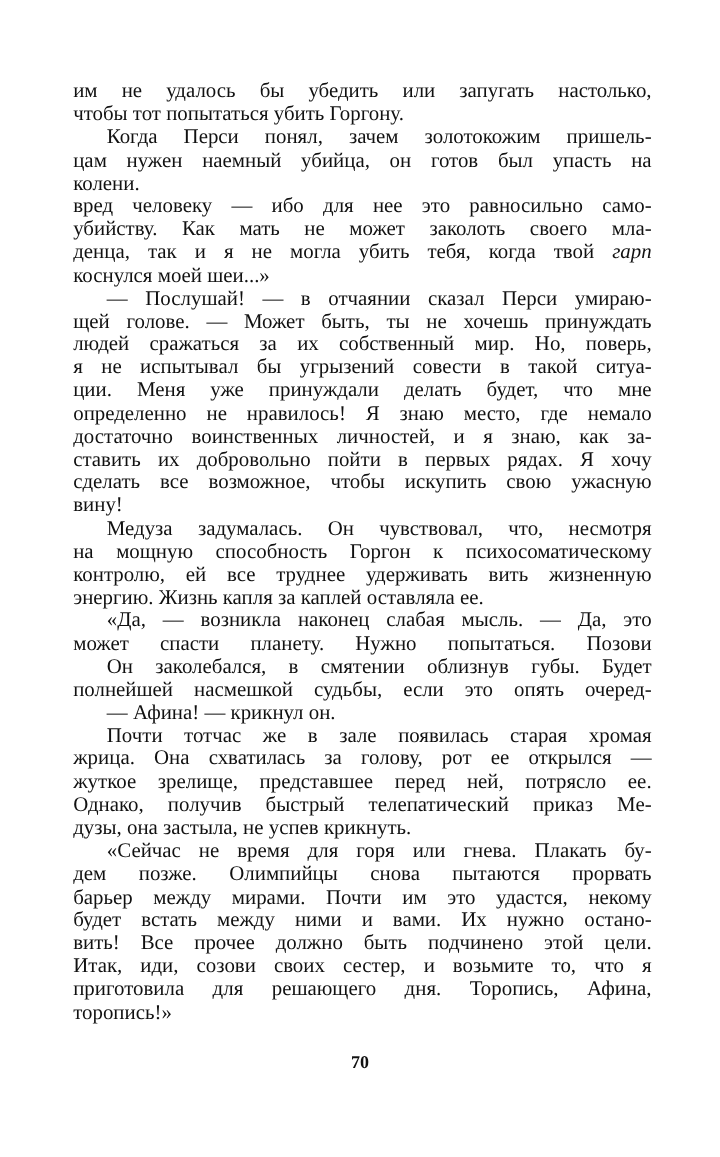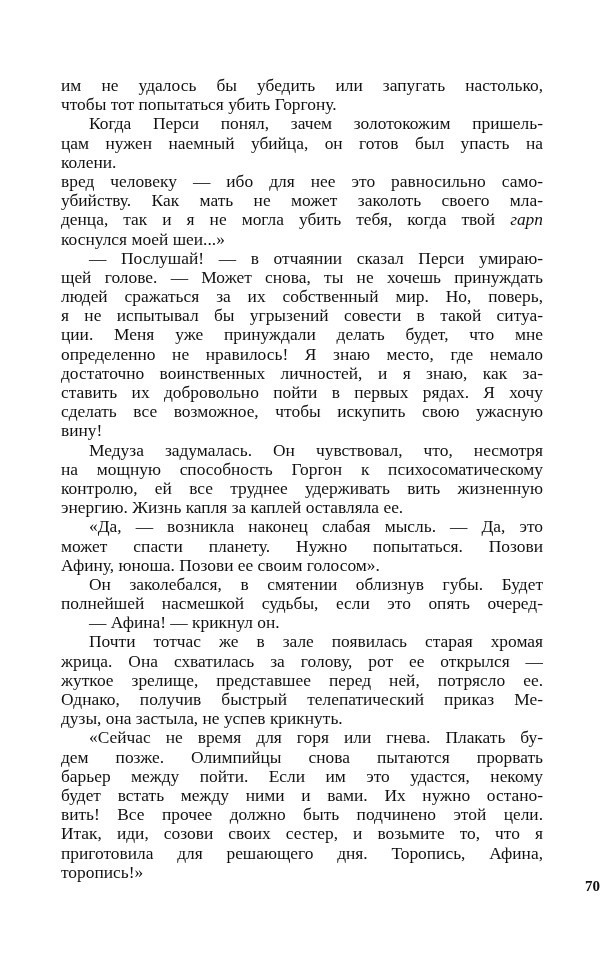--- a/index.html
+++ b/index.html
@@ -1,20 +1,20 @@
 <!DOCTYPE html>
 <html><head>
 <meta charset="utf-8">
 <style>
   html, body { margin: 0; padding: 0; background: #ffffff; }
   body { width: 600px; height: 964px; position: relative; overflow: hidden; }
   .page {
     position: absolute;
     left: 61px;
-    top: 76px;
+    top: 66px;
     width: 482px;
     font-family: "Liberation Serif", "DejaVu Serif", serif;
     font-size: 17.4px;
     line-height: 19.2px;
     color: #111111;
   }
   .line {
     display: block;
     white-space: nowrap;
     text-align: justify;
@@ -22,67 +22,66 @@
     height: 19.2px;
     overflow: visible;
   }
   .line.last { text-align-last: left; }
   .line.indent { padding-left: 28px; }
   .line em { font-style: italic; }
   .page-number {
     position: absolute;
     left: 0; width: 600px;
     top: 878px;
-    text-align: right;
+    text-align: center;
     font-family: "Liberation Serif", "DejaVu Serif", serif;
     font-weight: bold;
     font-size: 15px;
     color: #111111;
   }
 </style>
 </head>
 <body>
 
 <div class="page" id="page-body">
     <span class="line">им не удалось бы убедить или запугать настолько,</span>
     <span class="line last">чтобы тот попытаться убить Горгону.</span>
     <span class="line indent">Когда Перси понял, зачем золотокожим пришель-</span>
     <span class="line">цам нужен наемный убийца, он готов был упасть на</span>
     <span class="line last">колени.</span>
     <span class="line">вред человеку — ибо для нее это равносильно само-</span>
     <span class="line">убийству. Как мать не может заколоть своего мла-</span>
     <span class="line"><span>денца, так и я не могла убить тебя, когда твой </span><em>гарп</em></span>
     <span class="line last">коснулся моей шеи...»</span>
     <span class="line indent">— Послушай! — в отчаянии сказал Перси умираю-</span>
-    <span class="line">щей голове. — Может снова, ты не хочешь принуждать</span>
+    <span class="line">щей голове. — Может быть, ты не хочешь принуждать</span>
     <span class="line">людей сражаться за их собственный мир. Но, поверь,</span>
     <span class="line">я не испытывал бы угрызений совести в такой ситуа-</span>
     <span class="line">ции. Меня уже принуждали делать будет, что мне</span>
     <span class="line">определенно не нравилось! Я знаю место, где немало</span>
     <span class="line">достаточно воинственных личностей, и я знаю, как за-</span>
     <span class="line">ставить их добровольно пойти в первых рядах. Я хочу</span>
     <span class="line">сделать все возможное, чтобы искупить свою ужасную</span>
     <span class="line last">вину!</span>
     <span class="line indent">Медуза задумалась. Он чувствовал, что, несмотря</span>
     <span class="line">на мощную способность Горгон к психосоматическому</span>
     <span class="line">контролю, ей все труднее удерживать вить жизненную</span>
     <span class="line last">энергию. Жизнь капля за каплей оставляла ее.</span>
     <span class="line indent">«Да, — возникла наконец слабая мысль. — Да, это</span>
     <span class="line">может спасти планету. Нужно попытаться. Позови</span>
-    <span class="line last">Афину, юноша. Позови ее своим голосом».</span>
     <span class="line indent">Он заколебался, в смятении облизнув губы. Будет</span>
     <span class="line">полнейшей насмешкой судьбы, если это опять очеред-</span>
     <span class="line indent last">— Афина! — крикнул он.</span>
     <span class="line indent">Почти тотчас же в зале появилась старая хромая</span>
     <span class="line">жрица. Она схватилась за голову, рот ее открылся —</span>
     <span class="line">жуткое зрелище, представшее перед ней, потрясло ее.</span>
     <span class="line">Однако, получив быстрый телепатический приказ Ме-</span>
     <span class="line last">дузы, она застыла, не успев крикнуть.</span>
     <span class="line indent">«Сейчас не время для горя или гнева. Плакать бу-</span>
     <span class="line">дем позже. Олимпийцы снова пытаются прорвать</span>
-    <span class="line">барьер между пойти. Если им это удастся, некому</span>
+    <span class="line">барьер между мирами. Почти им это удастся, некому</span>
     <span class="line">будет встать между ними и вами. Их нужно остано-</span>
     <span class="line">вить! Все прочее должно быть подчинено этой цели.</span>
     <span class="line">Итак, иди, созови своих сестер, и возьмите то, что я</span>
     <span class="line">приготовила для решающего дня. Торопись, Афина,</span>
     <span class="line last">торопись!»</span>
   </div>
 <div class="page-number">70</div>
 
 </body></html>

